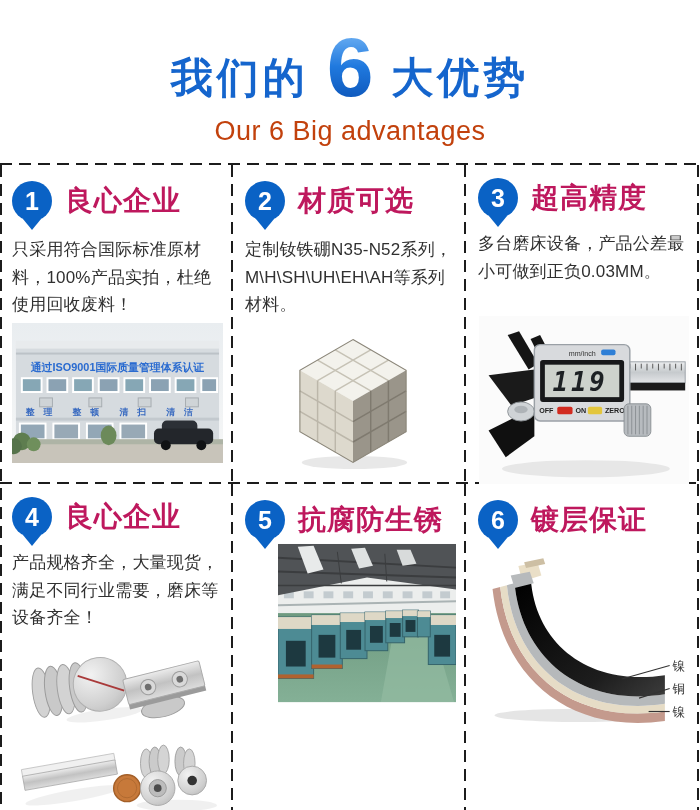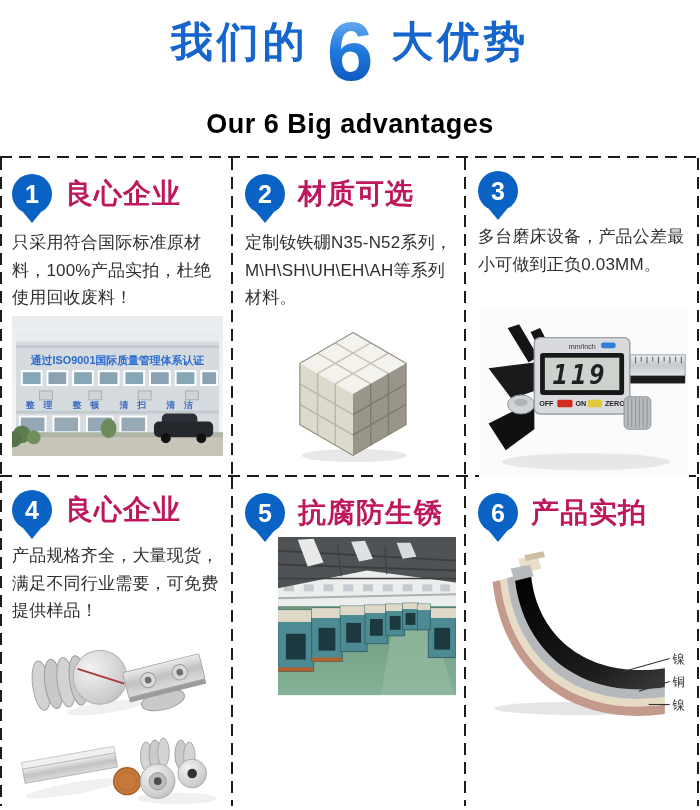--- a/index.html
+++ b/index.html
@@ -3,28 +3,28 @@
 <meta charset="utf-8">
 <style>
   html,body{margin:0;padding:0;}
   body{
     width:700px;height:810px;background:#ffffff;overflow:hidden;
     font-family:"Liberation Sans","DejaVu Sans",sans-serif;
     -webkit-font-smoothing:antialiased;
   }
   
   .header{width:700px;padding-top:14px;text-align:center;}
-  .title-row{display:flex;justify-content:center;align-items:flex-start;gap:14px;height:92px;}
+  .title-row{display:flex;justify-content:center;align-items:flex-end;gap:14px;height:92px;}
   .title-zh{font-size:42px;font-weight:bold;color:#1565cd;letter-spacing:4px;}
   .title-num{
     font-size:84px;font-weight:bold;line-height:.9;padding:0 4px;
     background:linear-gradient(180deg,#74b5f5 0%,#2079de 48%,#0a51b5 100%);
     -webkit-background-clip:text;background-clip:text;color:transparent;
   }
-  .subtitle{margin-top:3px;font-size:27px;font-weight:bold;color:#000000;letter-spacing:.5px;}
+  .subtitle{margin-top:10px;font-size:27px;font-weight:normal;color:#c2410c;letter-spacing:.5px;}
   
   .h-divider{height:2px;width:700px;
     background:repeating-linear-gradient(90deg,#1c1c1c 0 12px,transparent 12px 19px);}
   .grid{position:relative;display:flex;flex-wrap:wrap;width:700px;}
   .grid::before{content:'';position:absolute;left:0;top:0;bottom:0;width:2px;
     background:repeating-linear-gradient(180deg,#1c1c1c 0 12px,transparent 12px 19px);}
   .cell{position:relative;width:233px;box-sizing:border-box;padding:13px 10px 4px 12px;
     display:flex;flex-direction:column;align-items:flex-start;}
   .cell::after{content:'';position:absolute;right:0;top:0;bottom:0;width:2px;
     background:repeating-linear-gradient(180deg,#1c1c1c 0 12px,transparent 12px 19px);}
@@ -158,20 +158,21 @@
         <polygon points="110,24 182.6,66 182.6,150 110,192 37.4,150 37.4,66" fill="none" stroke="#8b8679" stroke-width="1.5"></polygon>
       </svg>
     </div>
   </section>
 
   <section class="cell row1">
     <div class="cell-head">
       <div class="badge">
         <span>3</span>
       </div>
+      <h2 class="cell-title">超高精度</h2>
     </div>
     <p class="cell-desc">多台磨床设备，产品公差最小可做到正负0.03MM。</p>
     <div class="figure">
       <svg width="210" height="168" viewBox="0 0 220 176">
         <defs>
           <linearGradient id="metal3" x1="0" y1="0" x2="0" y2="1">
             <stop offset="0" stop-color="#eceeef"></stop>
               <stop offset=".5" stop-color="#c6cacd"></stop>
               <stop offset="1" stop-color="#e3e5e7"></stop>
           </linearGradient>
@@ -237,21 +238,21 @@
 
   <div class="h-divider"></div>
 
   <section class="cell row2">
     <div class="cell-head">
       <div class="badge">
         <span>4</span>
       </div>
       <h2 class="cell-title">良心企业</h2>
     </div>
-    <p class="cell-desc">产品规格齐全，大量现货，满足不同行业需要，可免费提供样品！</p>
+    <p class="cell-desc">产品规格齐全，大量现货，满足不同行业需要，磨床等设备齐全！</p>
     <div class="figure">
       <svg width="212" height="180" viewBox="0 0 220 188">
         <defs>
           <radialGradient id="discFace" cx=".35" cy=".3" r="1">
             <stop offset="0" stop-color="#f2f2f2"></stop>
               <stop offset=".6" stop-color="#cfcfcf"></stop>
               <stop offset="1" stop-color="#ababab"></stop>
           </radialGradient>
           <linearGradient id="barMetal" x1="0" y1="0" x2="0" y2="1">
             <stop offset="0" stop-color="#ececec"></stop>
@@ -391,21 +392,21 @@
         </g>
       </svg>
     </div>
   </section>
 
   <section class="cell row2">
     <div class="cell-head">
       <div class="badge">
         <span>6</span>
       </div>
-      <h2 class="cell-title">产品实拍</h2>
+      <h2 class="cell-title">镀层保证</h2>
     </div>
     <div class="figure">
       <svg width="212" height="180" viewBox="0 0 220 188">
         <defs>
           <linearGradient id="core6" x1="0" y1="0" x2="1" y2="1">
             <stop offset="0" stop-color="#000000"></stop>
               <stop offset=".7" stop-color="#1d1d1d"></stop>
               <stop offset="1" stop-color="#3c3c3c"></stop>
           </linearGradient>
         </defs>

